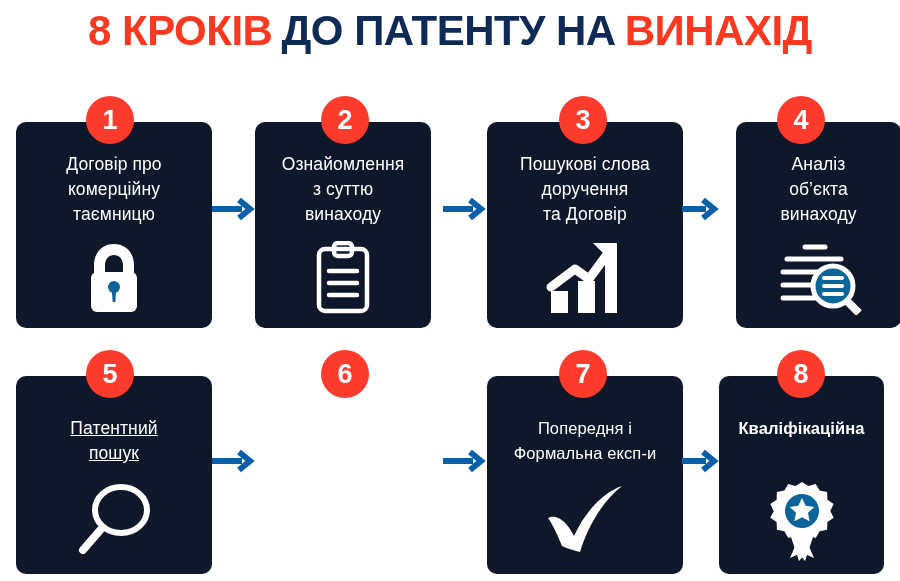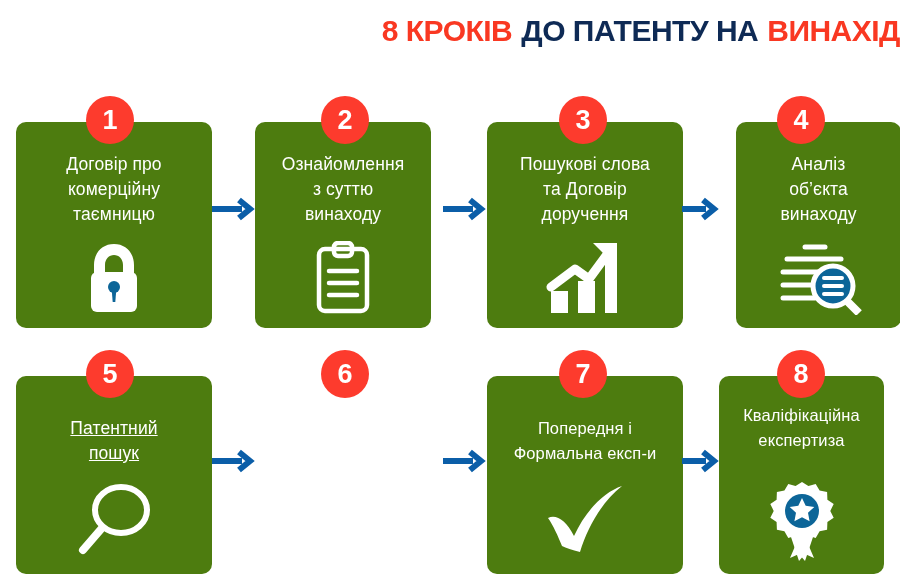--- a/index.html
+++ b/index.html
@@ -14,43 +14,43 @@
     font-family: "Liberation Sans", "DejaVu Sans", sans-serif;
     position: relative;
   }
 
   
   #infographic-title {
     position: absolute;
     left: 0;
     top: 8px;
     width: 900px;
-    text-align: right;
-    font-size: 30px;
+    text-align: center;
+    font-size: 42px;
     font-weight: bold;
     letter-spacing: -0.5px;
     white-space: nowrap;
     line-height: 46px;
   }
   #infographic-title .t-red  { color: #f93822; }
   #infographic-title .t-navy { color: #0e2a55; }
   #infographic-title .t-sp   { display: inline-block; width: 9px; }
 
   
   .steps-area {
     position: absolute;
     left: 0;
     top: 0;
     width: 900px;
     height: 581px;
   }
 
   .step-card {
     position: absolute;
-    background: #4d7c0f;
+    background: #0f172a;
     border-radius: 10px;
     box-sizing: border-box;
     color: #ffffff;
   }
 
   .step-badge {
     position: absolute;
     width: 48px;
     height: 48px;
     border-radius: 50%;
@@ -187,22 +187,22 @@
         <rect x="21" y="2" width="18" height="13" rx="4" fill="none" stroke="#ffffff" stroke-width="4.5"></rect>
         <path d="M16 30 H44 M16 42 H44 M16 54 H44" stroke="#ffffff" stroke-width="4.5" stroke-linecap="round"></path>
       </svg>
     </div>
   </div>
   <div class="step-badge" style="left:321px; top:96px;">2</div>
 
   <div class="step-card" style="left:487px; top:122px; width:196px; height:206px;">
     <div class="step-label">
       <div>Пошукові слова</div>
+      <div>доручення</div>
       <div>та Договір</div>
-      <div>доручення</div>
     </div>
     <div class="step-icon">
       <svg width="80" height="74" viewBox="0 0 80 74">
         <rect x="6" y="50" width="17" height="22" fill="#ffffff"></rect>
         <rect x="33" y="40" width="17" height="32" fill="#ffffff"></rect>
         <rect x="60" y="12" width="12" height="60" fill="#ffffff"></rect>
         <path d="M6 46 L30 28 L44 38 L66 8" fill="none" stroke="#ffffff" stroke-width="9" stroke-linecap="round" stroke-linejoin="round"></path>
         <path d="M48 2 H72 V26 L62 16 L58 12 Z" fill="#ffffff"></path>
       </svg>
     </div>
@@ -253,23 +253,22 @@
     </div>
     <div class="step-icon" style="bottom:16px; height:76px;">
       <svg width="86" height="72" viewBox="0 0 86 72">
         <path d="M6 34 C14 30 24 36 32 52 C44 26 62 8 80 2 C60 18 46 42 38 68 C30 66 24 64 20 62 C16 52 11 41 6 34 Z" fill="#ffffff"></path>
       </svg>
     </div>
   </div>
   <div class="step-badge" style="left:559px; top:350px;">7</div>
 
   <div class="step-card" style="left:719px; top:376px; width:165px; height:198px;">
-    <div class="step-label tight" style="top:27px;">
+    <div class="step-label tight" style="top:40px;font-weight:bold;">
       <div>Кваліфікаційна</div>
-      <div>експертиза</div>
     </div>
     <div class="step-icon" style="bottom:12px; height:82px;">
       <svg width="82" height="82" viewBox="0 0 82 82">
         <path d="M41 50 L29 78 L38 74 L44 81 L53 54 Z" fill="#ffffff"></path>
         <path d="M41 50 L53 78 L44 74 L38 81 L29 54 Z" fill="#ffffff"></path>
         <path d="M41 2 l6.4 4.1 7.3 -2.2 3.9 6.6 7.5 1.6 0.3 7.6 6.3 4.3 -3.4 6.9 3.4 6.9 -6.3 4.3 -0.3 7.6 -7.5 1.6 -3.9 6.6 -7.3 -2.2 -6.4 4.1 -6.4 -4.1 -7.3 2.2 -3.9 -6.6 -7.5 -1.6 -0.3 -7.6 -6.3 -4.3 3.4 -6.9 -3.4 -6.9 6.3 -4.3 0.3 -7.6 7.5 -1.6 3.9 -6.6 7.3 2.2 Z" fill="#ffffff"></path>
         <circle cx="41" cy="31" r="17" fill="#0c6598"></circle>
         <path d="M41 18 l3.7 7.8 8.6 1.1 -6.3 5.9 1.6 8.5 -7.6 -4.1 -7.6 4.1 1.6 -8.5 -6.3 -5.9 8.6 -1.1 Z" fill="#ffffff"></path>
       </svg>
     </div>

